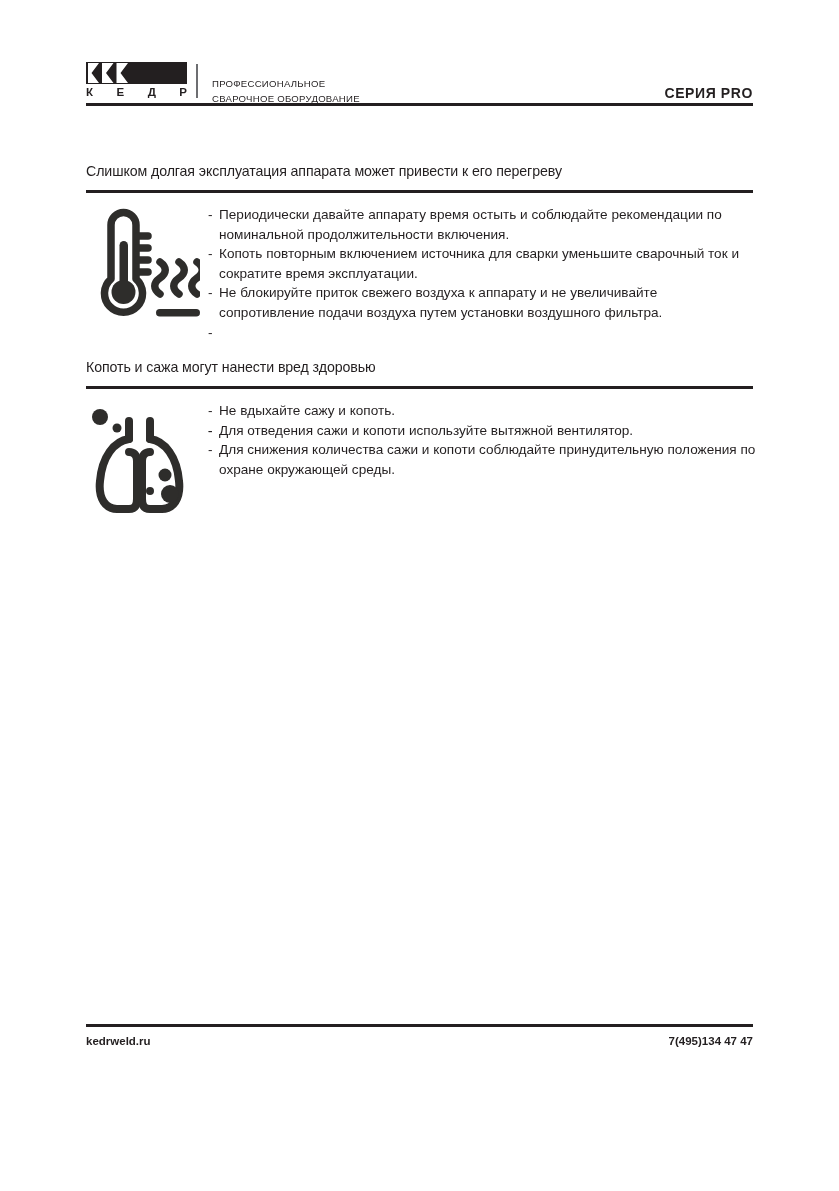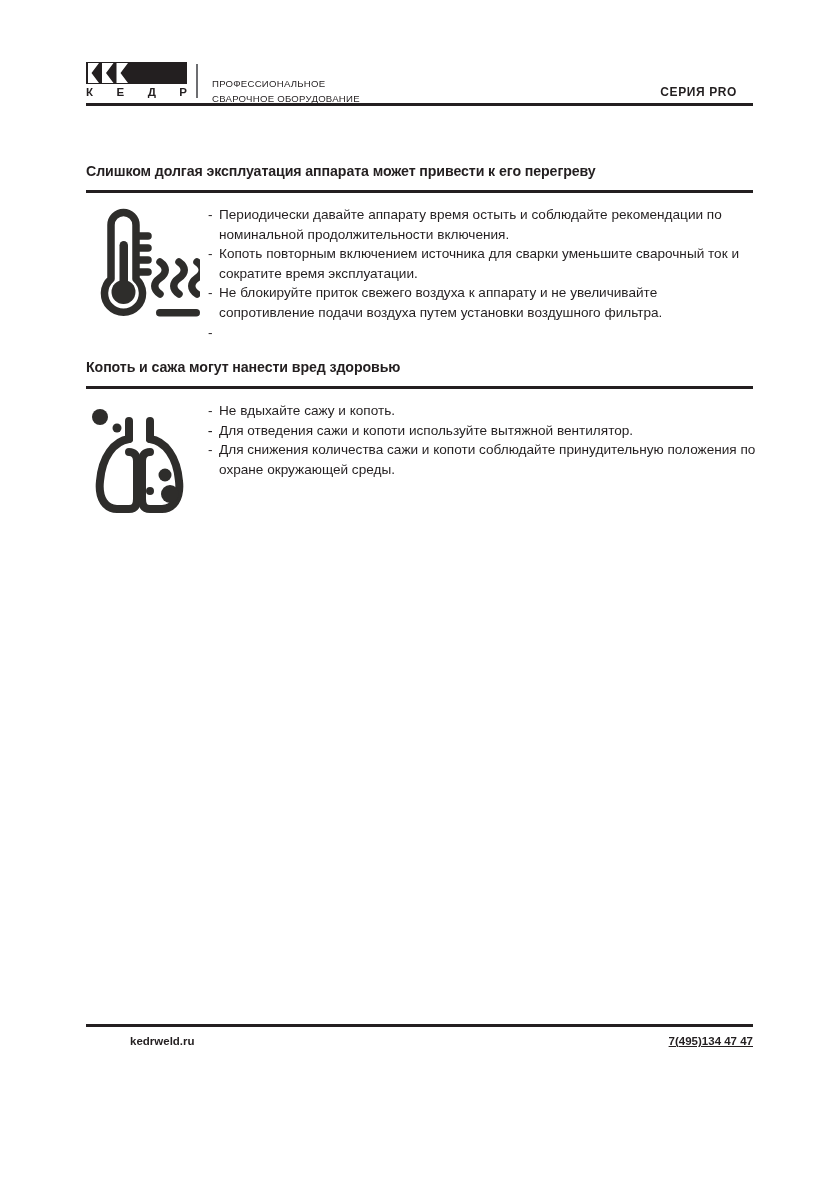--- a/index.html
+++ b/index.html
@@ -88,44 +88,44 @@
     top: 15px;
     font-size: 9.6px;
     line-height: 14.5px;
     letter-spacing: 0.25px;
     color: #231f20;
   }
   .header-tagline div { white-space: nowrap; }
 
   .header-series {
     position: absolute;
-    right: 16px;
+    right: 0;
     top: 23px;
-    font-size: 12px;
+    font-size: 14px;
     font-weight: bold;
     letter-spacing: 0.6px;
     color: #231f20;
     white-space: nowrap;
   }
 
   .header-rule {
     position: absolute;
     left: 86px;
     top: 103px;
     width: 667px;
     height: 2.5px;
     background: #231f20;
   }
 
   
   .section-title {
     position: absolute;
     left: 86px;
     font-size: 14.2px;
-    font-weight: bold;
+    font-weight: normal;
     letter-spacing: -0.1px;
     color: #231f20;
     white-space: nowrap;
   }
   .section-rule {
     position: absolute;
     left: 86px;
     width: 667px;
     height: 2.5px;
     background: #231f20;
@@ -164,30 +164,28 @@
     height: 2.5px;
     background: #231f20;
   }
   .footer-left {
     position: absolute;
     left: 86px;
     top: 1035px;
     font-size: 11.5px;
     font-weight: bold;
     color: #231f20;
-    margin-left: 44px;
   }
   .footer-right {
     position: absolute;
     right: 86px;
     top: 1035px;
     font-size: 11.5px;
     font-weight: bold;
     color: #231f20;
-    text-decoration: underline;
   }
 </style>
 </head>
 <body>
 
 <div class="page">
 
   <div class="header">
 
     <div class="logo-block">

